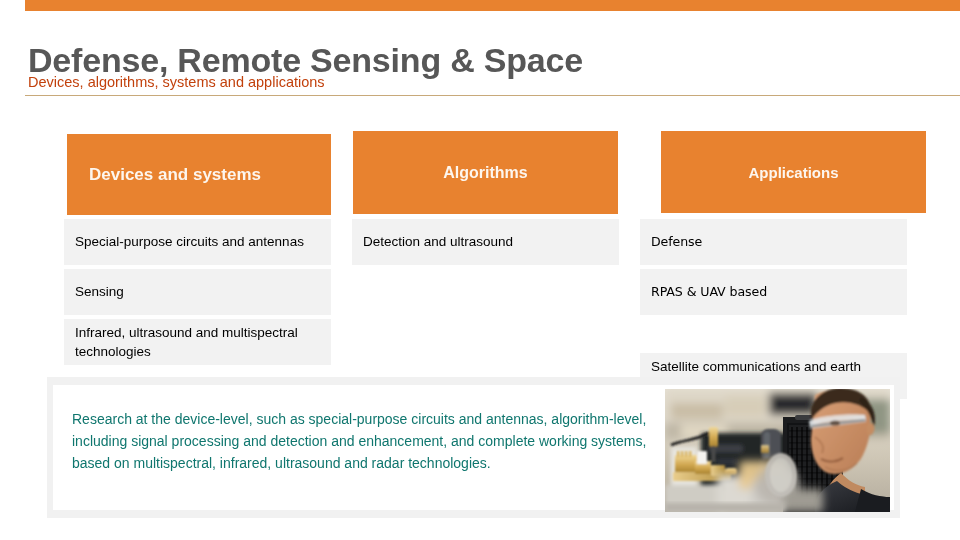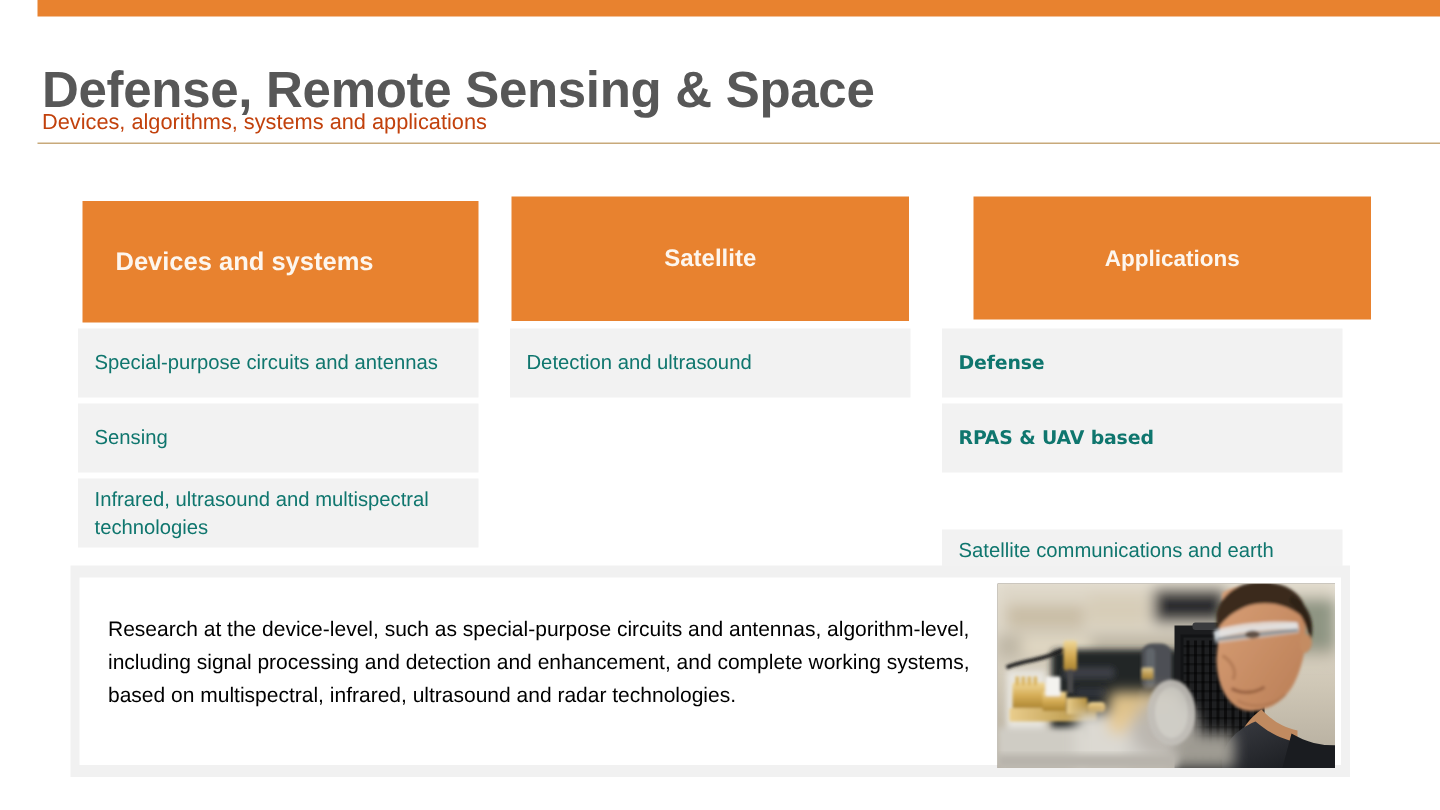--- a/index.html
+++ b/index.html
@@ -20,39 +20,39 @@
     font-size:34px;font-weight:bold;color:#575757;
     letter-spacing:-0.2px;white-space:nowrap;line-height:1.1;margin-top:14px;
   }
   .subtitle{
     position:absolute;left:28px;top:74px;width:880px;
     font-size:14.5px;font-weight:normal;color:#c2410c;white-space:nowrap;
   }
   .rule{position:absolute;left:25px;top:95px;width:935px;height:1px;background:#c8a97a;}
 
   
-  .tbl{position:absolute;left:4px;top:0;width:788px;height:540px;}
+  .tbl{position:absolute;left:16px;top:0;width:788px;height:540px;}
   .cell{position:absolute;box-sizing:border-box;}
   .hdr{
     background:#e8822f;color:#fdf6ee;font-weight:bold;
     display:flex;align-items:center;justify-content:center;text-align:center;
   }
   .hdr.left{justify-content:flex-start;padding-left:22px;text-align:left;}
   .body{
-    background:#f2f2f2;color:#0f766e;font-size:13.5px;line-height:1.42;
+    background:#f2f2f2;color:#000000;font-size:13.5px;line-height:1.42;
     display:flex;align-items:center;padding:6px 12px 6px 11px;
   }
-  .body.alt{font-family:"DejaVu Sans",sans-serif;font-weight:bold;font-size:12.6px;letter-spacing:-0.1px;}
+  .body.alt{font-family:"DejaVu Sans",sans-serif;font-weight:normal;font-size:12.6px;letter-spacing:-0.1px;}
 
   
   .panel-outer{position:absolute;left:47px;top:377px;width:853px;height:141px;background:#f1f1f1;}
   .panel-white{position:absolute;left:53px;top:385px;width:841px;height:125px;background:#ffffff;}
   .panel-text{
     position:absolute;left:72px;top:408px;width:580px;
-    font-size:14px;line-height:1.58;color:#000000;
+    font-size:14px;line-height:1.58;color:#0f766e;
   }
 
   
   .photo{
     position:absolute;left:665px;top:389px;width:225px;height:123px;
     overflow:hidden;background:#8b8376;
   }
   .photo svg{display:block;width:225px;height:123px;}
 </style>
 </head>
@@ -62,21 +62,21 @@
 
   <div class="topbar"></div>
 
   <div class="title">Defense, Remote Sensing &amp; Space</div>
   <div class="subtitle">Devices, algorithms, systems and applications</div>
   <div class="rule"></div>
 
   <div class="tbl">
 
     <div class="cell hdr left" style="left:51px;top:134px;width:264px;height:81px;font-size:17px;">Devices and systems</div>
-    <div class="cell hdr" style="left:337px;top:131px;width:265px;height:83px;font-size:16px;">Satellite</div>
+    <div class="cell hdr" style="left:337px;top:131px;width:265px;height:83px;font-size:16px;">Algorithms</div>
     <div class="cell hdr" style="left:625px;top:131px;width:265px;height:82px;font-size:15px;margin-left:20px;">Applications</div>
 
     <div class="cell body" style="left:48px;top:219px;width:267px;height:46px;">Special-purpose circuits and antennas</div>
     <div class="cell body" style="left:336px;top:219px;width:267px;height:46px;">Detection and ultrasound</div>
     <div class="cell body alt" style="left:624px;top:219px;width:267px;height:46px;">Defense</div>
 
     <div class="cell body" style="left:48px;top:269px;width:267px;height:46px;">Sensing</div>
     <div class="cell body alt" style="left:624px;top:269px;width:267px;height:46px;">RPAS &amp; UAV based</div>
 
     <div class="cell body" style="left:48px;top:319px;width:267px;height:46px;">Infrared, ultrasound and multispectral technologies</div>

